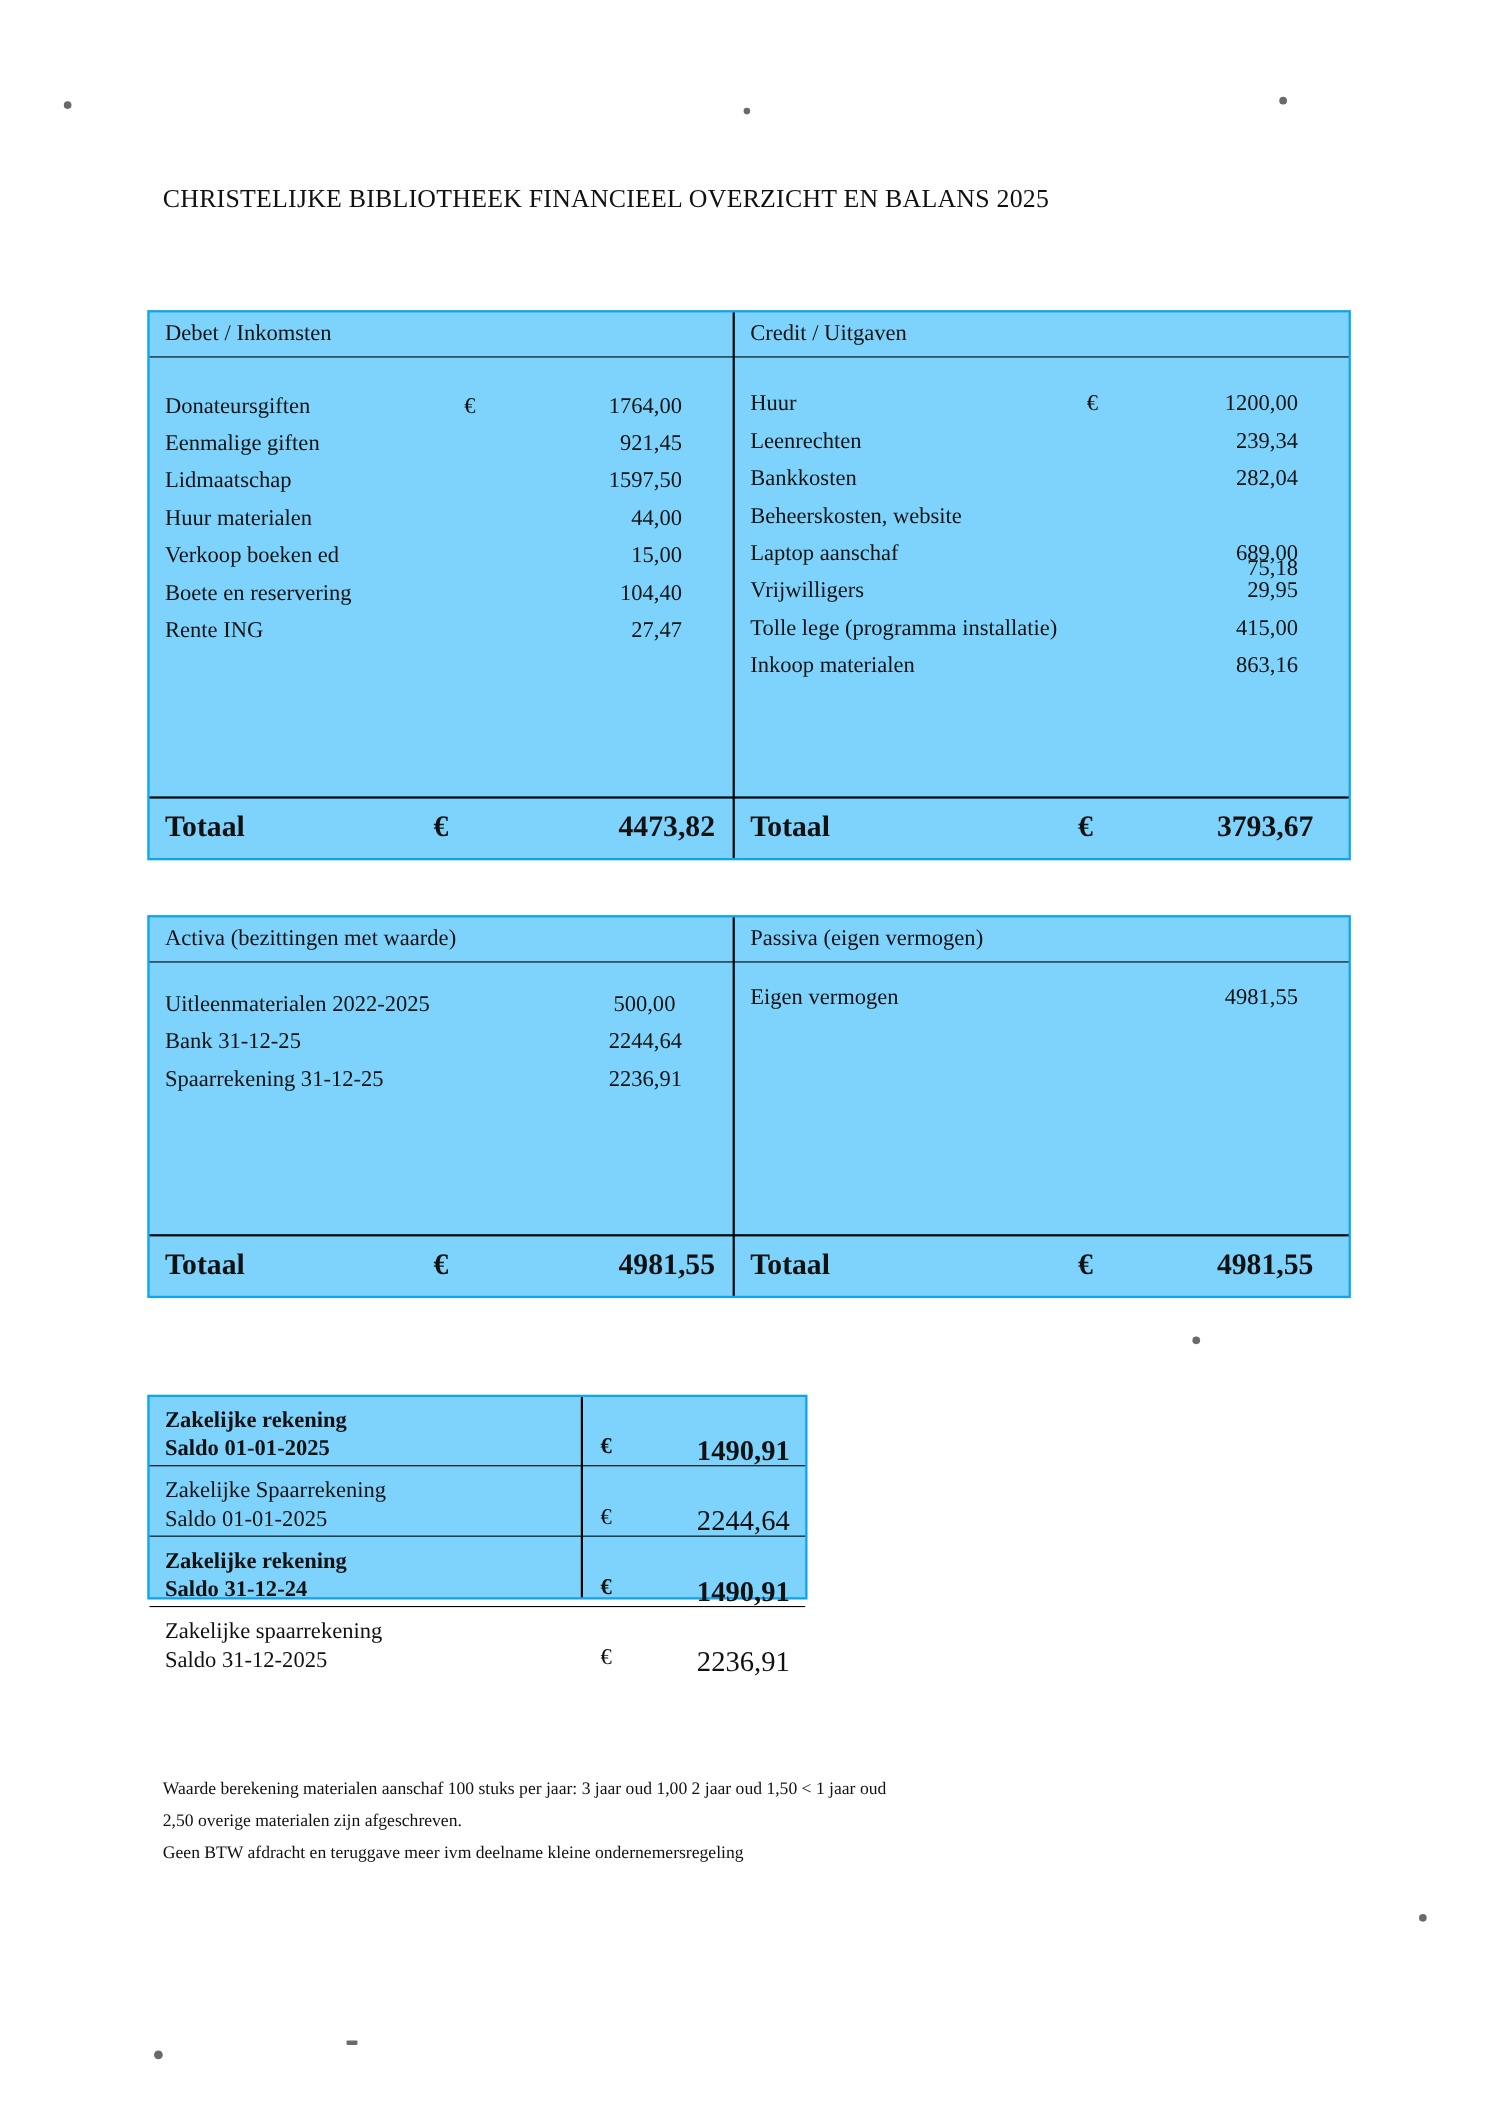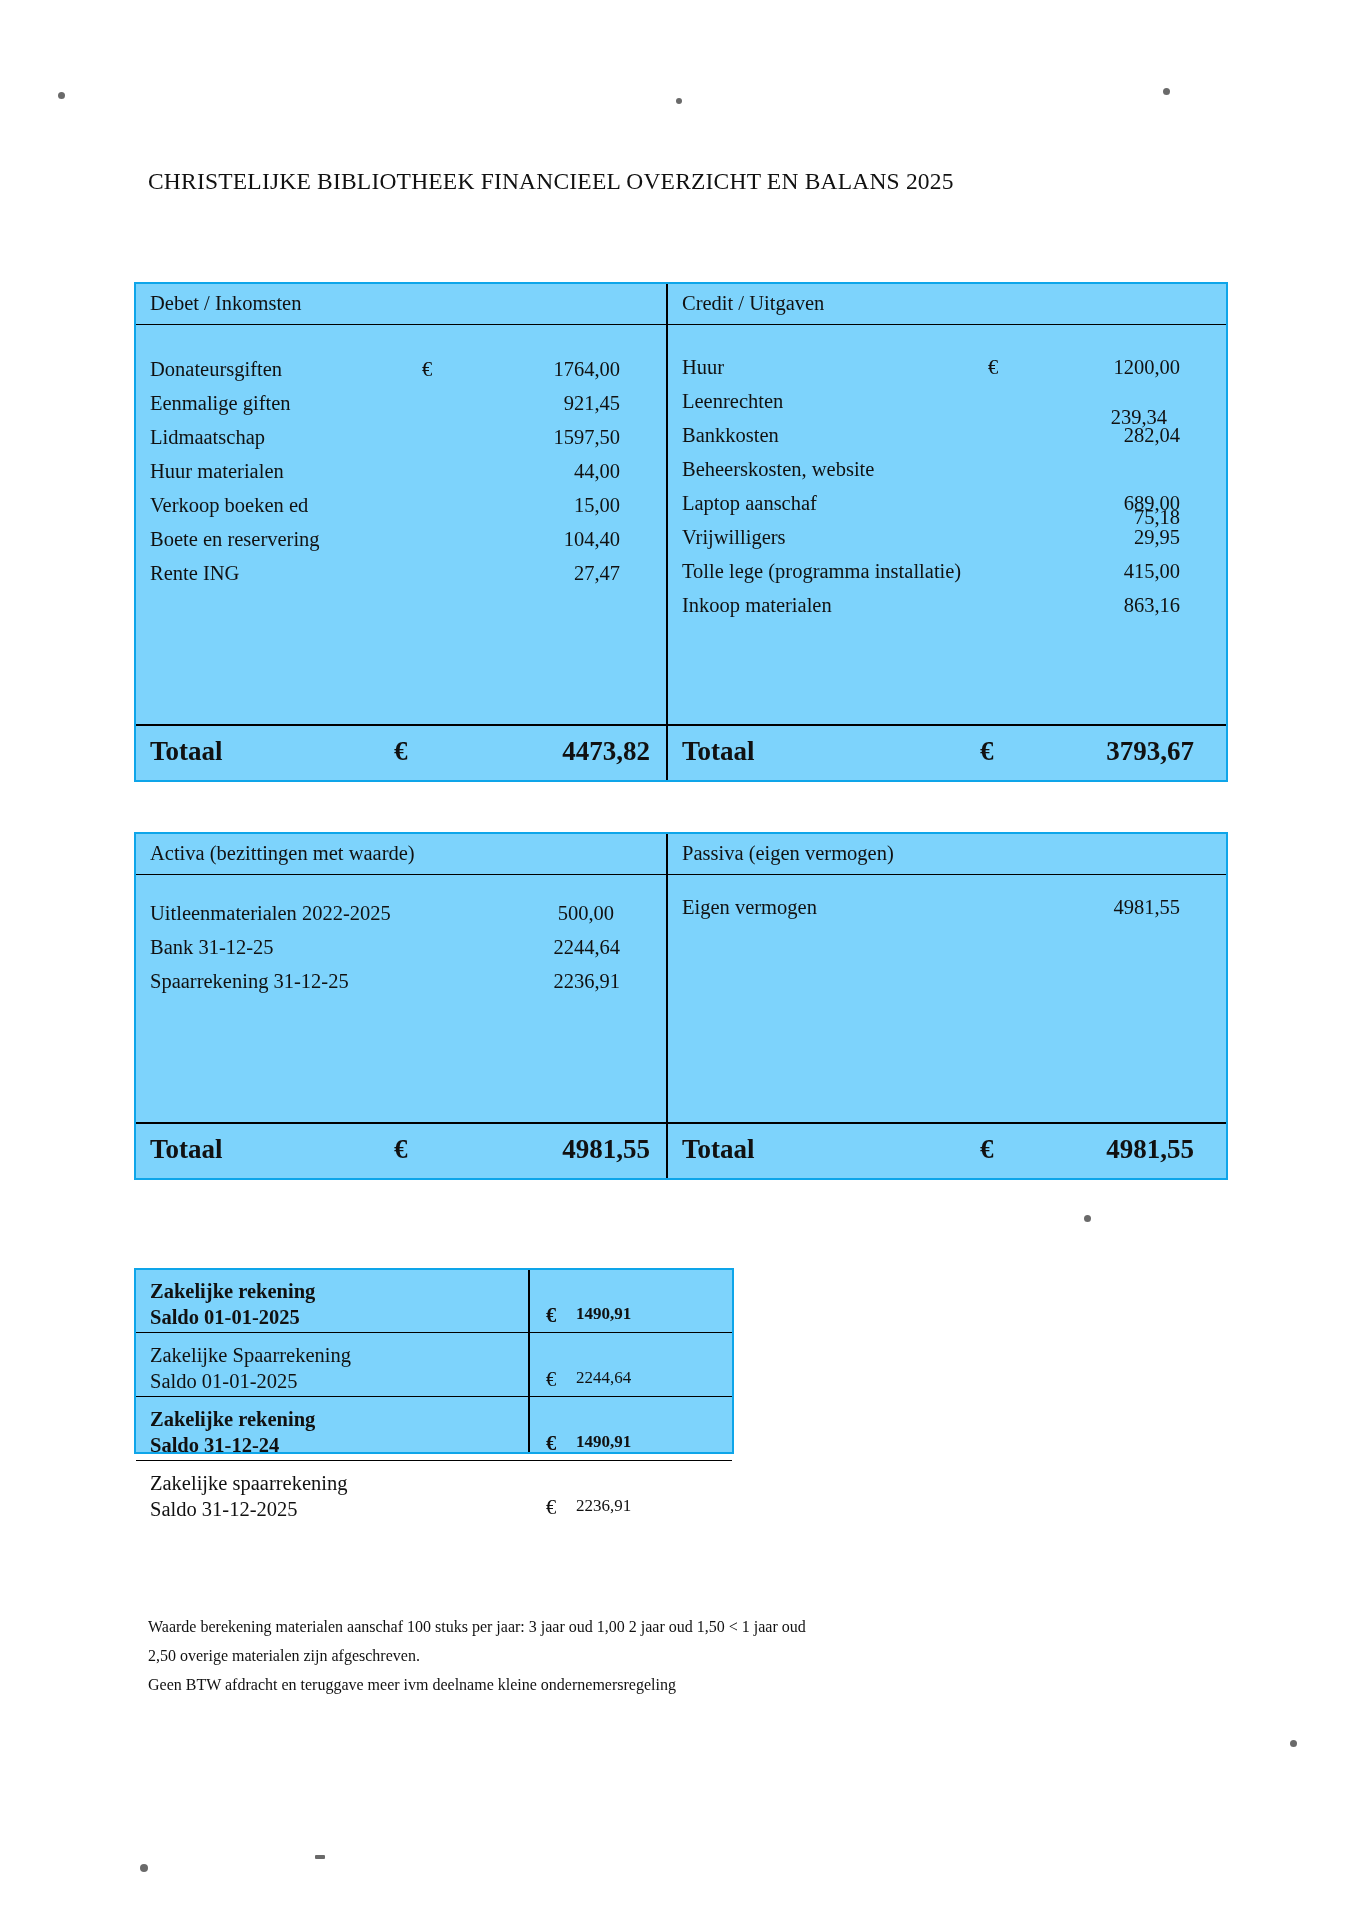--- a/index.html
+++ b/index.html
@@ -113,22 +113,23 @@
     white-space: nowrap;
     line-height: 26px;
   }
   #bank-table .cell-cur {
     position: absolute;
     font-size: 20.5px;
     white-space: nowrap;
   }
   #bank-table .cell-amt {
     position: absolute;
-    font-size: 17px;
-    white-space: nowrap;
+    font-size: 26px;
+    white-space: nowrap;
+    text-align: right;
   }
   .b { font-weight: bold; }
 
   .notes {
     position: absolute;
     left: 148px;
     top: 1612px;
     width: 1070px;
     font-size: 16px;
     line-height: 29px;
@@ -195,21 +196,21 @@
     </div>
 
     <div class="row" style="left:546px; top:72px; width:512px;">
       <span class="lbl">Huur</span>
       <span class="cur" style="left:306px;">€</span>
       <span class="amt" style="right:14px;">1200,00</span>
     </div>
     <div class="row" style="left:546px; top:106px; width:512px;">
       <span class="lbl">Leenrechten</span>
       <span class="cur" style="left:306px;"></span>
-      <span class="amt" style="right:27px;margin-top:16px;">239,34</span>
+      <span class="amt" style="right:14px;">239,34</span>
     </div>
     <div class="row" style="left:546px; top:140px; width:512px;">
       <span class="lbl">Bankkosten</span>
       <span class="cur" style="left:306px;"></span>
       <span class="amt" style="right:14px;margin-left:32px;">282,04</span>
     </div>
     <div class="row" style="left:546px; top:174px; width:512px;">
       <span class="lbl">Beheerskosten, website</span>
       <span class="cur" style="left:306px;"></span>
       <span class="amt" style="right:14px;margin-top:48px;">75,18</span>

